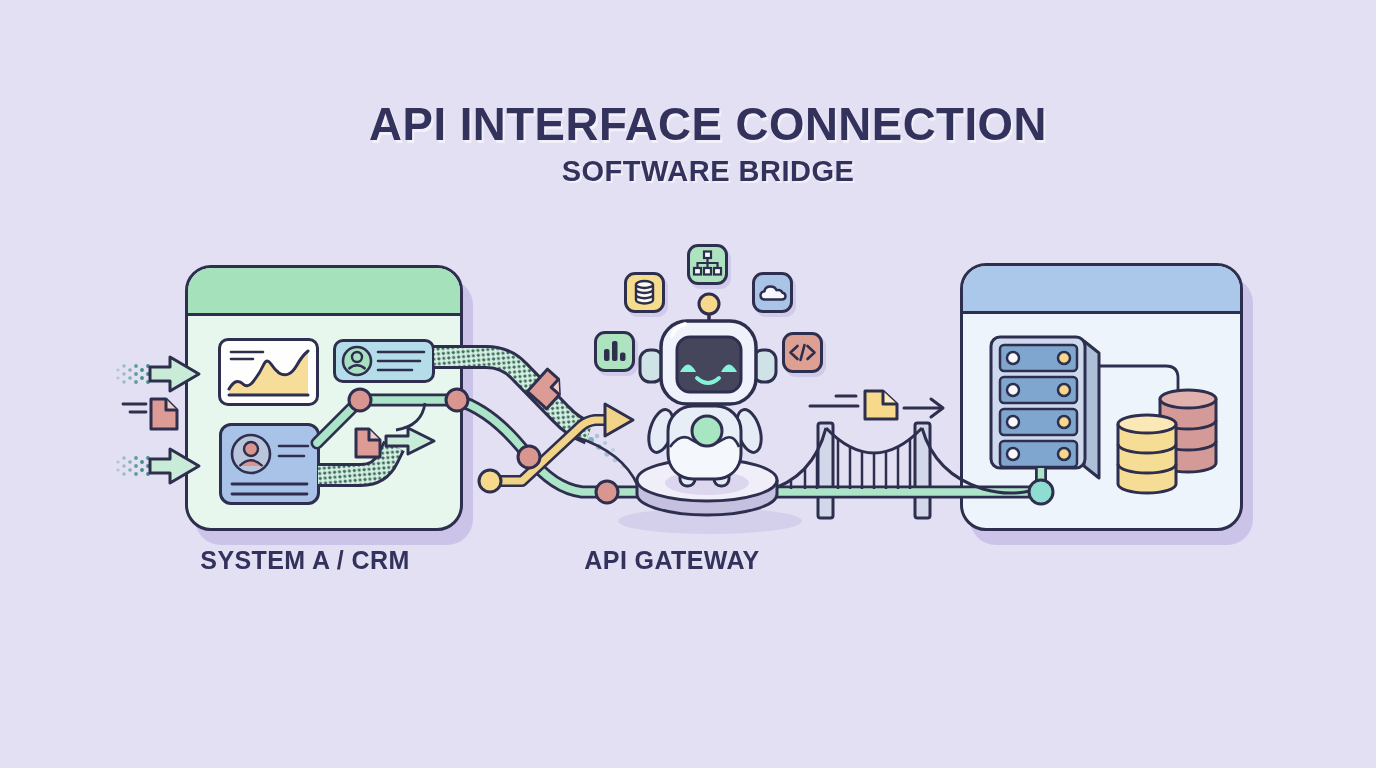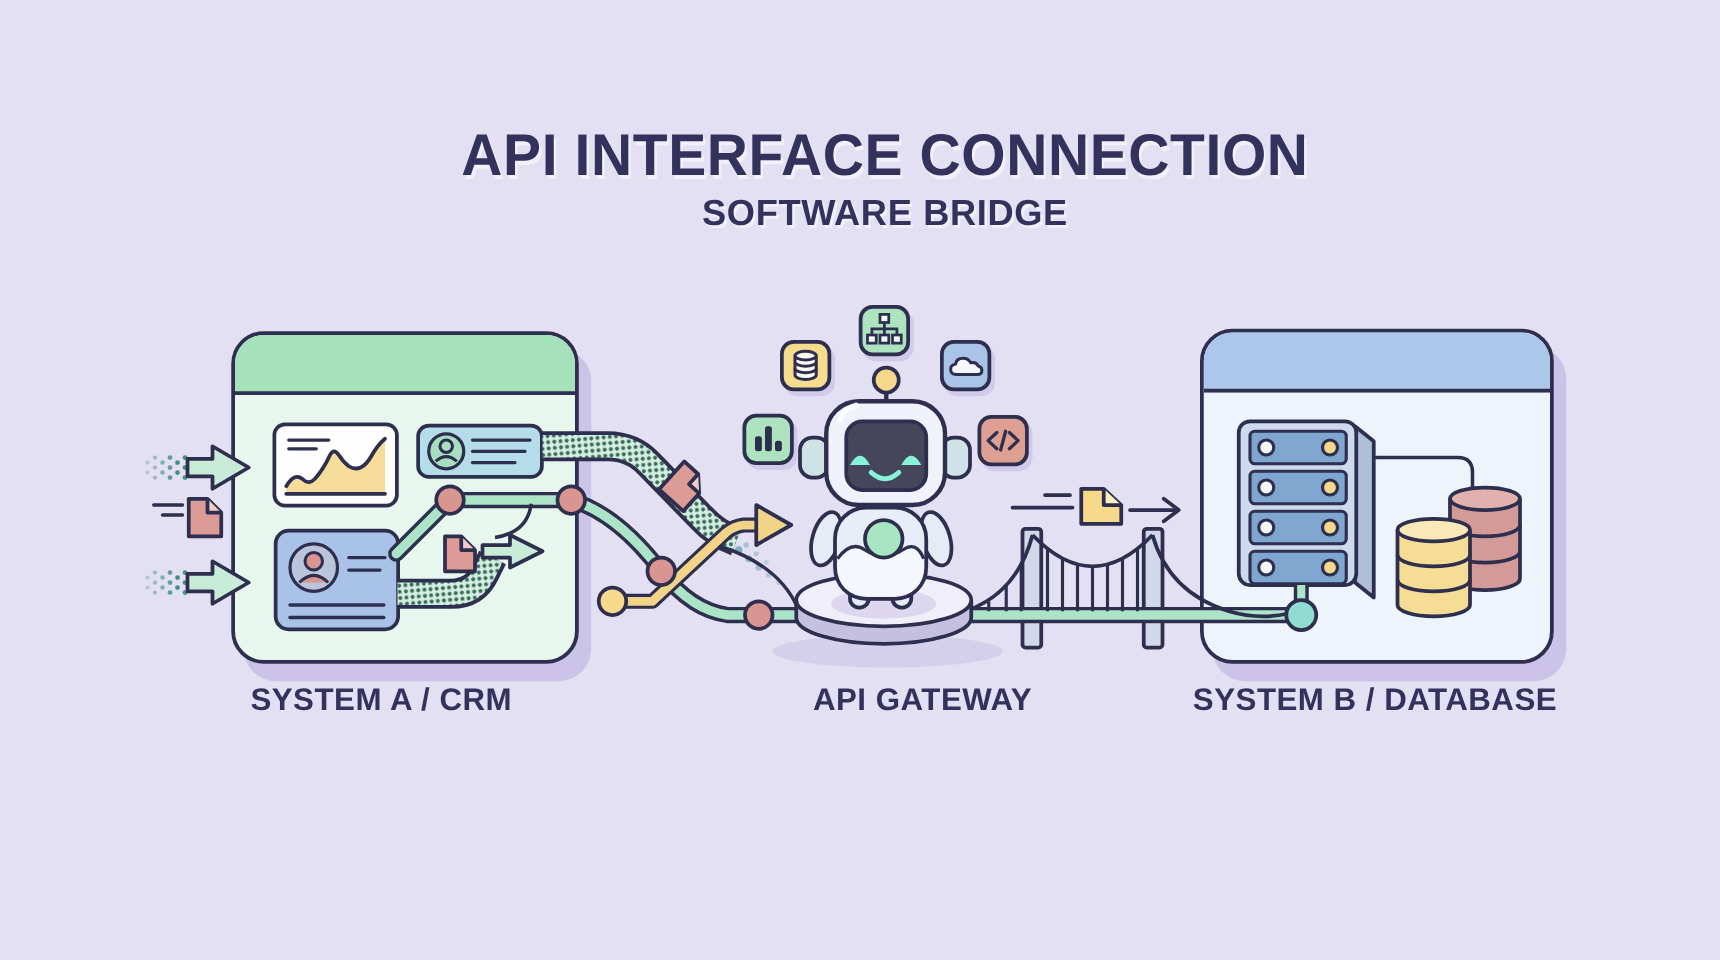--- a/index.html
+++ b/index.html
@@ -314,16 +314,15 @@
       <rect x="23" y="18.5" width="5.5" height="8.5" rx="2" fill="#2e2e4e"></rect>
     </svg>
   </div>
   <div class="float-icon" id="icoCode">
     <svg width="35" height="35" viewBox="0 0 35 35">
       <path d="M 12.5 11 L 5.5 17.5 L 12.5 24 M 22.5 11 L 29.5 17.5 L 22.5 24 M 19.5 10 L 15.5 25" fill="none" stroke="#2e2e4e" stroke-width="2.6" stroke-linecap="round" stroke-linejoin="round"></path>
     </svg>
   </div>
 
   <div class="caption" style="left:285px">SYSTEM A / CRM</div>
-  <div class="caption" style="left:718px">API GATEWAY</div>
-  <div class="caption" style="left:1080px">SYSTEM B / DATABASE</div>
+  <div class="caption" style="left:652px">API GATEWAY</div>
 
 </div>
 
 </body></html>

